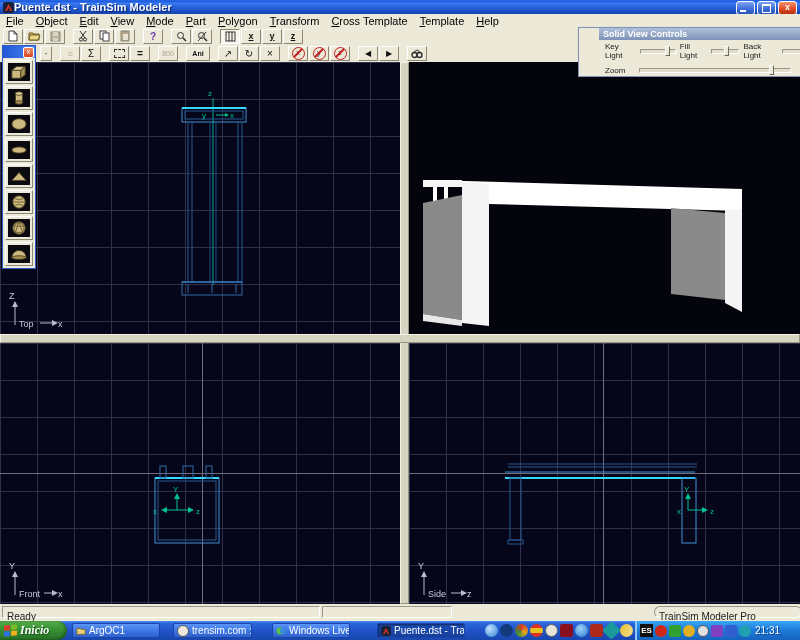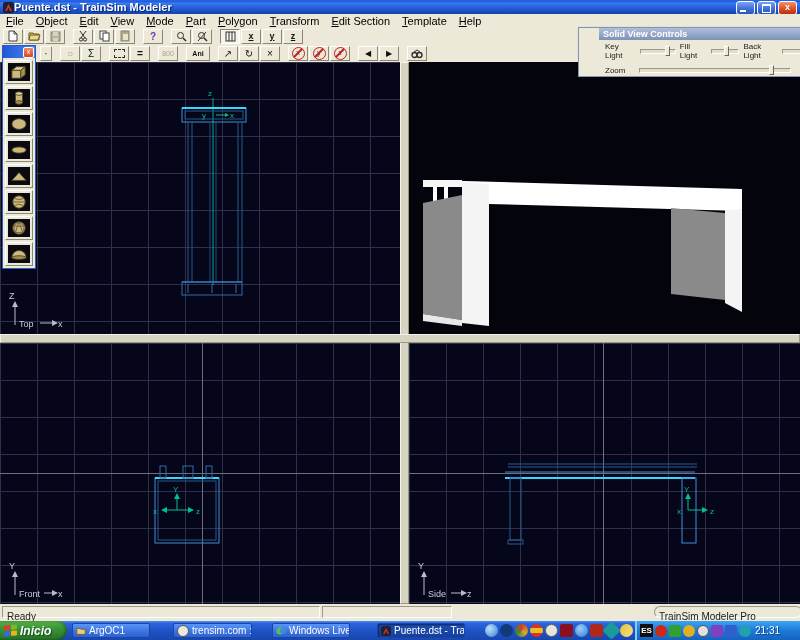--- a/index.html
+++ b/index.html
@@ -86,21 +86,21 @@
   #statusbar{left:0;top:604px;width:800px;height:17px;background:#ece9d8;font-size:10px;color:#202020;}
   .spanel{position:absolute;top:2px;height:12px;border:1px solid;border-color:#9a9788 #fff #fff #9a9788;
     padding:4px 4px;line-height:12px;box-sizing:border-box;}
 
   
   #taskbar{left:0;top:621px;width:800px;height:19px;
     background:linear-gradient(180deg,#4b8df8 0%,#2a66dc 12%,#1e51c4 55%,#1847ae 100%);}
   #startbtn{position:absolute;left:0;top:0;height:19px;width:67px;border-radius:0 9px 9px 0;
     background:linear-gradient(180deg,#58b04c 0%,#3c9838 35%,#2d7d2d 80%,#256e25 100%);
     display:flex;align-items:center;color:#fff;font-weight:bold;font-style:italic;font-size:12px;
-    text-shadow:1px 1px 1px #174a17;box-shadow:inset -2px 0 3px rgba(0,0,0,.3);}
+    text-shadow:1px 1px 1px #174a17;box-shadow:inset -2px 0 3px rgba(0,0,0,.3);font-family:Liberation Serif, serif;}
   .winflag{width:13px;height:11px;margin:0 3px 0 4px;display:grid;grid-template-columns:6px 6px;grid-template-rows:5px 5px;gap:1px;transform:skewY(-6deg);}
   .winflag i{border-radius:1px;}
   .taskbtn{position:absolute;top:2px;height:15px;border-radius:2px;color:#fff;font-size:10px;
     background:linear-gradient(180deg,#5a95f6,#3a72e0 60%,#2f62cc);border:1px solid #1a44a8;
     display:flex;align-items:center;padding:0 3px;box-sizing:border-box;white-space:nowrap;overflow:hidden;}
   .taskbtn.active{background:linear-gradient(180deg,#1c4cb4,#16409c);box-shadow:inset 1px 1px 2px rgba(0,0,0,.5);}
   .tico{width:10px;height:10px;margin-right:3px;flex:0 0 auto;border-radius:2px;}
   .qicon{position:absolute;top:3px;width:13px;height:13px;border-radius:50%;}
   #tray{position:absolute;right:0;top:0;width:163px;height:19px;
     background:linear-gradient(180deg,#38a5f5 0%,#1e7ad8 50%,#1563be 100%);
@@ -134,21 +134,21 @@
 
 <div class="abs" id="menubar">
   <span class="mi">File</span>
   <span class="mi">Object</span>
   <span class="mi">Edit</span>
   <span class="mi">View</span>
   <span class="mi">Mode</span>
   <span class="mi">Part</span>
   <span class="mi">Polygon</span>
   <span class="mi">Transform</span>
-  <span class="mi">Edit Section</span>
+  <span class="mi">Cross Template</span>
   <span class="mi">Template</span>
   <span class="mi">Help</span>
 </div>
 
 <div class="abs" id="toolbar1">
   <span class="tbtn">
     <svg width="10" height="12" viewBox="0 0 10 12">
         <path d="M1,1 h5 l3,3 v7 h-8 z" fill="#fff" stroke="#404040"></path>
         <path d="M6,1 v3 h3" fill="none" stroke="#404040"></path>
       </svg>
@@ -479,21 +479,21 @@
   <div id="startbtn">
     <span class="winflag">
       <i style="background:#e23a2e"></i>
         <i style="background:#7eba28"></i>
         <i style="background:#2e6fe2"></i>
         <i style="background:#f0b01e"></i>
     </span>
     <span>Inicio</span>
   </div>
 
-  <div class="taskbtn" style="left:72px;width:78px;">
+  <div class="taskbtn" style="left:72px;width:88px;">
     <svg class="tico" viewBox="0 0 12 10">
         <path d="M1,2 h4 l1,1 h5 v6 h-10 z" fill="#e8cf7a" stroke="#7a6420"></path>
       </svg>
     <span>ArgOC1</span>
   </div>
   <div class="taskbtn" style="left:173px;width:79px;">
     <span class="tico" style="border-radius:50%;background:#ece8e0;border:1px solid #555;"></span>
     <span>trensim.com :: Indice ...</span>
   </div>
   <div class="taskbtn" style="left:272px;width:78px;">

